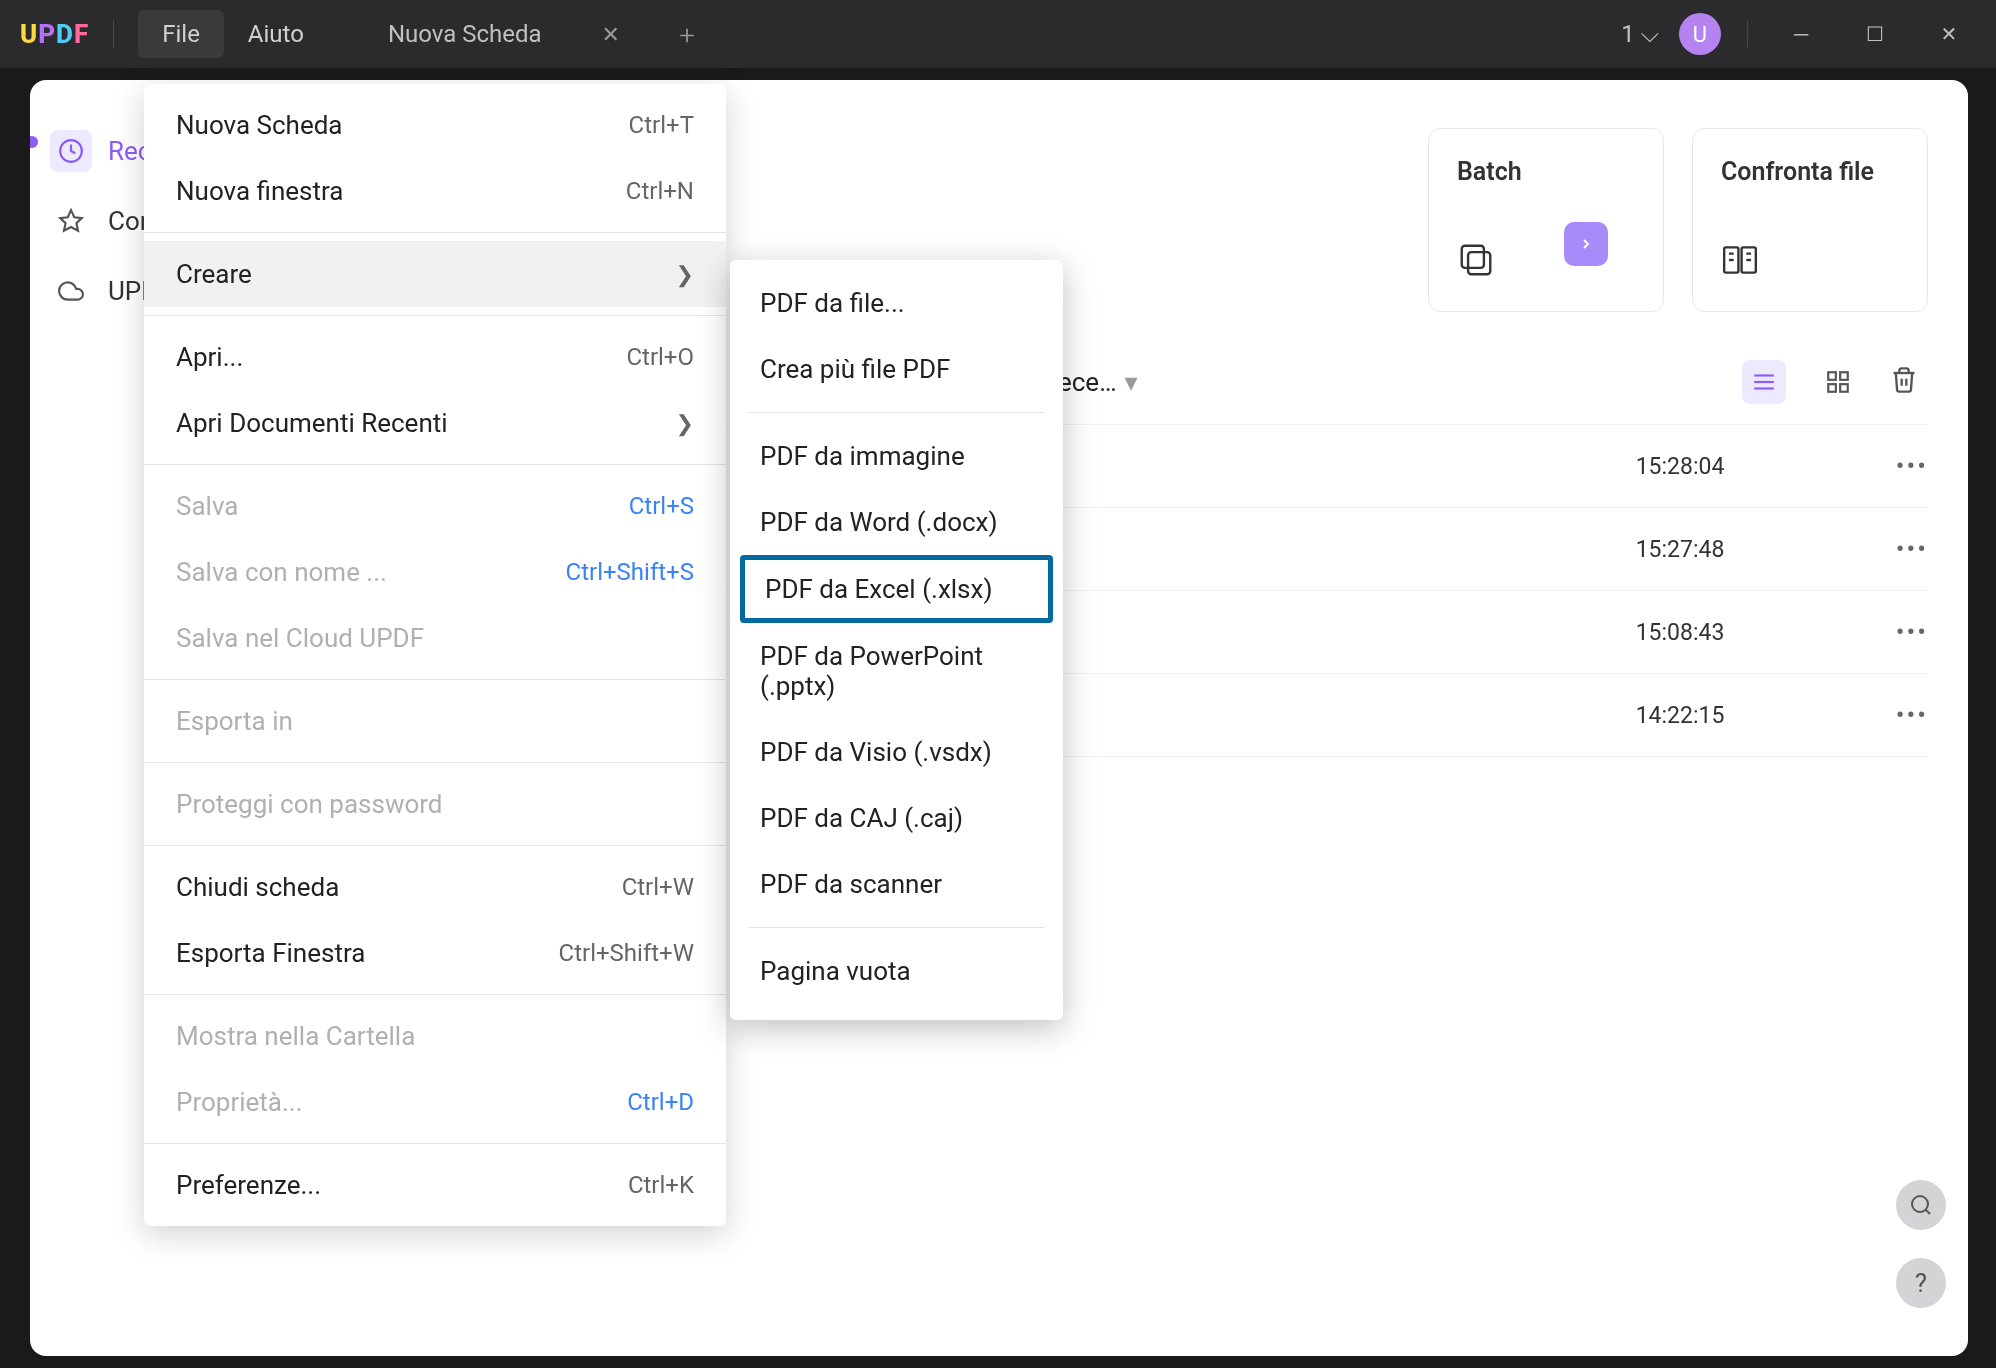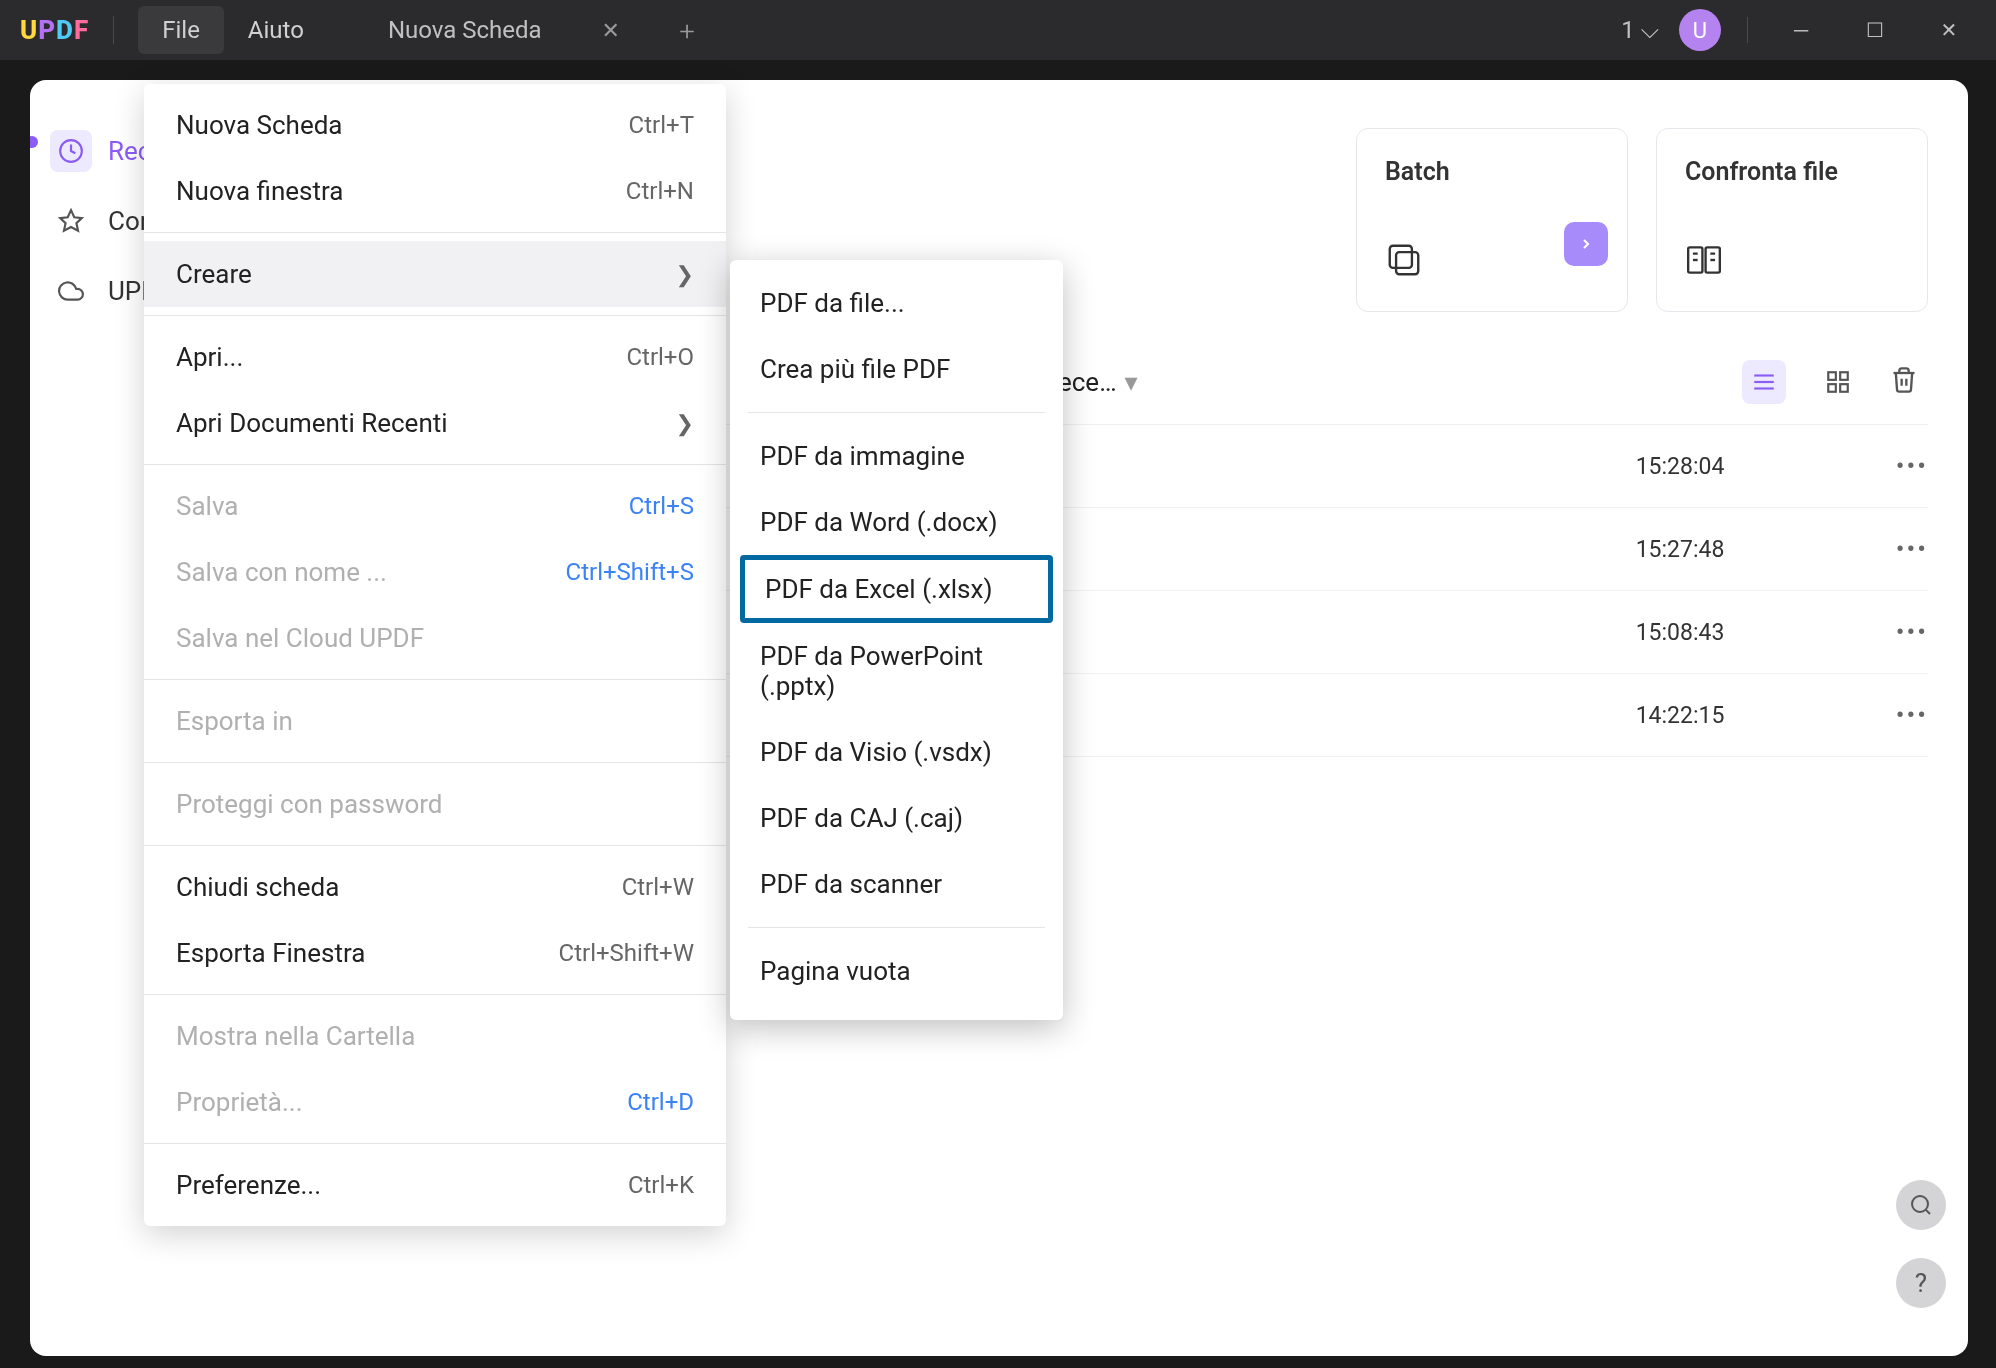--- a/index.html
+++ b/index.html
@@ -1,18 +1,18 @@
 <!DOCTYPE html>
 <html><head>
 <meta charset="utf-8">
 <style>
 * { margin: 0; padding: 0; box-sizing: border-box; font-family: -apple-system, BlinkMacSystemFont, "Segoe UI", Roboto, sans-serif; }
 body { background: #1a1a1a; width: 1996px; height: 1368px; overflow: hidden; position: relative; }
 
-.titlebar { height: 60px; background: #2b2b2d; display: flex; align-items: center; padding: 0 20px; }
+.titlebar { height: 68px; background: #2b2b2d; display: flex; align-items: center; padding: 0 20px; }
 .logo { font-weight: 800; font-size: 26px; letter-spacing: 1px; }
 .logo .l1 { color: #ffd93d; } .logo .l2 { color: #b471f5; } .logo .l3 { color: #4fcbf7; } .logo .l4 { color: #ff6b9d; }
 .titlebar-divider { width: 1px; height: 28px; background: #4a4a4c; margin: 0 24px; }
 .menu-btn { padding: 10px 24px; color: #d0d0d0; font-size: 24px; cursor: pointer; border-radius: 6px; }
 .menu-btn.active { background: #3a3a3c; }
 .tab { display: flex; align-items: center; gap: 60px; margin-left: 30px; padding: 14px 30px; border-radius: 8px 8px 0 0; color: #c0c0c0; font-size: 24px; }
 .tab-close { font-size: 22px; color: #999; cursor: pointer; }
 .tab-new { margin-left: 24px; color: #999; font-size: 26px; cursor: pointer; }
 .titlebar-right { margin-left: auto; display: flex; align-items: center; gap: 20px; }
 .dropdown-1 { color: #c0c0c0; font-size: 24px; cursor: pointer; }
@@ -24,21 +24,21 @@
 
 .sidebar { position: absolute; left: 0; top: 0; width: 260px; padding-top: 36px; }
 .sidebar-item { display: flex; align-items: center; gap: 16px; padding: 14px 20px; font-size: 26px; color: #333; cursor: pointer; }
 .sidebar-item.active { color: #8b5cf6; }
 .sidebar-icon { width: 42px; height: 42px; display: flex; align-items: center; justify-content: center; border-radius: 8px; }
 .sidebar-item.active .sidebar-icon { background: #ede9fe; }
 .sidebar-item.active .sidebar-icon svg { stroke: #8b5cf6; }
 .purple-dot { position: absolute; left: -4px; top: 56px; width: 12px; height: 12px; border-radius: 50%; background: #8b5cf6; }
 
 .cards { position: absolute; right: 40px; top: 48px; display: flex; gap: 28px; }
-.card { width: 272px; height: 184px; border: 1px solid #e5e7eb; border-radius: 12px; padding: 28px; display: flex; flex-direction: column; justify-content: space-between; cursor: pointer; }
+.card { width: 236px; height: 184px; border: 1px solid #e5e7eb; border-radius: 12px; padding: 28px; display: flex; flex-direction: column; justify-content: space-between; cursor: pointer; }
 .card-title { font-size: 25px; font-weight: 600; color: #333; }
 .card-icon { width: 42px; height: 42px; }
 .dropzone-arrow { width: 44px; height: 44px; background: #a78bfa; border-radius: 10px; display: flex; align-items: center; justify-content: center; color: #fff; position: absolute; right: 360px; top: 142px; }
 
 .content-area { position: absolute; left: 280px; right: 40px; top: 280px; }
 .sort-row { display: flex; align-items: center; justify-content: flex-end; gap: 30px; padding-right: 10px; padding-bottom: 20px; }
 .sort-label { font-size: 26px; color: #222; cursor: pointer; display: flex; align-items: center; gap: 8px; margin-right: auto; margin-left: 600px; }
 .view-btn { width: 44px; height: 44px; display: flex; align-items: center; justify-content: center; border-radius: 8px; cursor: pointer; }
 .view-btn.active { background: #ede9fe; }
 .trash-btn { cursor: pointer; }

